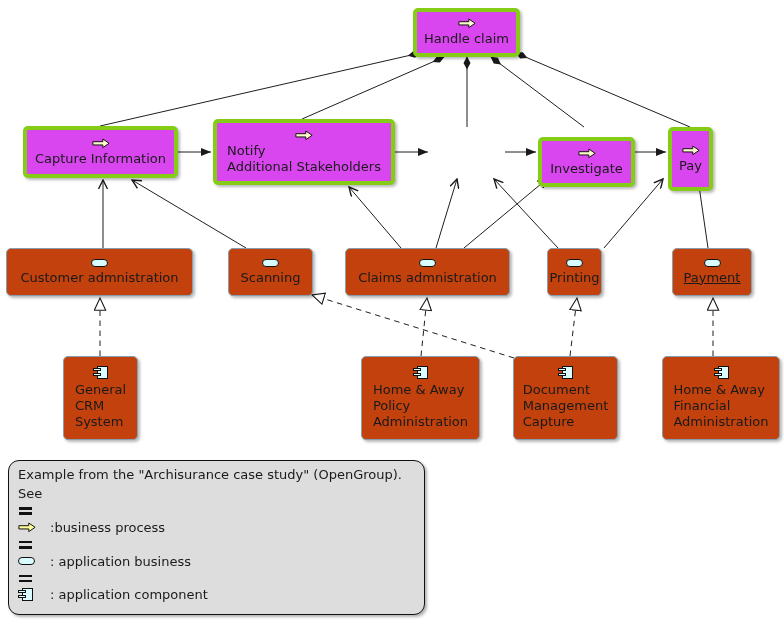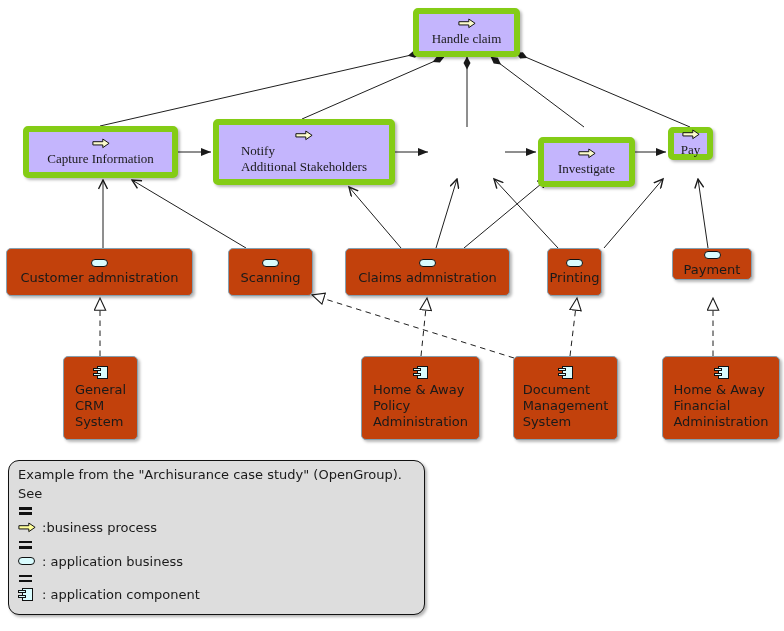--- a/index.html
+++ b/index.html
@@ -14,21 +14,21 @@
   .edge.serving     { marker-end:url(#m-open); }
   .edge.realization { marker-end:url(#m-hollow); stroke-dasharray:5.5 4.5; }
 
   .node {
     position:absolute; box-sizing:border-box; border-radius:5px;
     display:flex; flex-direction:column; align-items:center; justify-content:center;
     font-size:13px; line-height:16px;
     box-shadow:2px 2px 3px rgba(0,0,0,0.28);
   }
   .node .label { text-align:left; white-space:pre-line; }
-  .node.business    { background:#c4b5fd; border:6px solid #84cc16;font-family:Liberation Serif, serif; }
+  .node.business    { background:#d946ef; border:4px solid #84cc16; }
   .node.application { background:#c2410c; border:1px solid #85A0B0; }
 
   .bp-icon { width:18px; height:11px; margin-bottom:2px; fill:#FBFBCB; stroke:#111; stroke-width:1.1; flex:0 0 auto; }
   .legend-row .bp-icon { fill:#FFFF99; }
 
   .pill-icon {
     display:inline-block; width:17px; height:8px; box-sizing:border-box;
     border:1px solid #111; border-radius:5px; background:#D9FCFE; margin-bottom:3px; flex:0 0 auto;
   }
   .comp-icon {
@@ -44,21 +44,21 @@
 
   #legend {
     position:absolute; left:8px; top:460px; width:417px; height:155px; box-sizing:border-box;
     background:#DDDDDD; border:1.4px solid #111; border-radius:11px;
     padding:4px 9px; font-size:13px; line-height:19px;
     box-shadow:2px 2px 3px rgba(0,0,0,0.3);
   }
   #legend .intro { white-space:pre-line; }
   .legend-sep { margin:4px 0 3px 1px; width:13px; }
   .legend-sep .bar { height:2.6px; background:#111; margin-bottom:2.6px; }
-  .legend-row { display:flex; align-items:center; height:19px; }
+  .legend-row { display:flex; align-items:center; height:19px;gap:8px; }
   .legend-row .icon-slot { display:inline-flex; align-items:center; width:24px; flex:0 0 auto; }
   .legend-row .pill-icon, .legend-row .comp-icon { margin-bottom:0; }
 </style>
 </head>
 <body>
 
 <div id="canvas">
 
   <svg id="edge-layer" xmlns="http://www.w3.org/2000/svg">
     <defs>
@@ -118,21 +118,21 @@
       </svg>
     <span class="label">Notify
 Additional Stakeholders</span>
   </div>
   <div class="node business" style="left:538px; top:127px; width:97px; height:50px;margin-top:10px;">
     <svg class="bp-icon" viewBox="0 0 20 12">
         <use href="#bp-arrow"></use>
       </svg>
     <span class="label">Investigate</span>
   </div>
-  <div class="node business" style="left:668px; top:127px; width:45px; height:33px;">
+  <div class="node business" style="left:668px; top:127px; width:45px; height:64px;">
     <svg class="bp-icon" viewBox="0 0 20 12">
         <use href="#bp-arrow"></use>
       </svg>
     <span class="label">Pay</span>
   </div>
 
   <div class="node application" style="left:6px; top:248px; width:187px; height:48px;">
     <span class="pill-icon"></span>
     <span class="label">Customer admnistration</span>
   </div>
@@ -141,42 +141,42 @@
     <span class="label">Scanning</span>
   </div>
   <div class="node application" style="left:345px; top:248px; width:165px; height:48px;">
     <span class="pill-icon"></span>
     <span class="label">Claims admnistration</span>
   </div>
   <div class="node application" style="left:547px; top:248px; width:55px; height:48px;">
     <span class="pill-icon"></span>
     <span class="label">Printing</span>
   </div>
-  <div class="node application" style="left:672px; top:248px; width:80px; height:32px;">
+  <div class="node application" style="left:672px; top:248px; width:80px; height:48px;text-decoration:underline;">
     <span class="pill-icon"></span>
     <span class="label">Payment</span>
   </div>
 
   <div class="node application" style="left:63px; top:356px; width:75px; height:84px;">
     <span class="comp-icon"></span>
     <span class="label">General
 CRM
 System</span>
   </div>
   <div class="node application" style="left:361px; top:356px; width:119px; height:84px;">
     <span class="comp-icon"></span>
     <span class="label">Home &amp; Away
 Policy
 Administration</span>
   </div>
   <div class="node application" style="left:513px; top:356px; width:105px; height:84px;">
     <span class="comp-icon"></span>
     <span class="label">Document
 Management
-System</span>
+Capture</span>
   </div>
   <div class="node application" style="left:662px; top:356px; width:118px; height:84px;">
     <span class="comp-icon"></span>
     <span class="label">Home &amp; Away
 Financial
 Administration</span>
   </div>
 
   <div id="legend">
     <div class="intro">Example from the "Archisurance case study" (OpenGroup).

